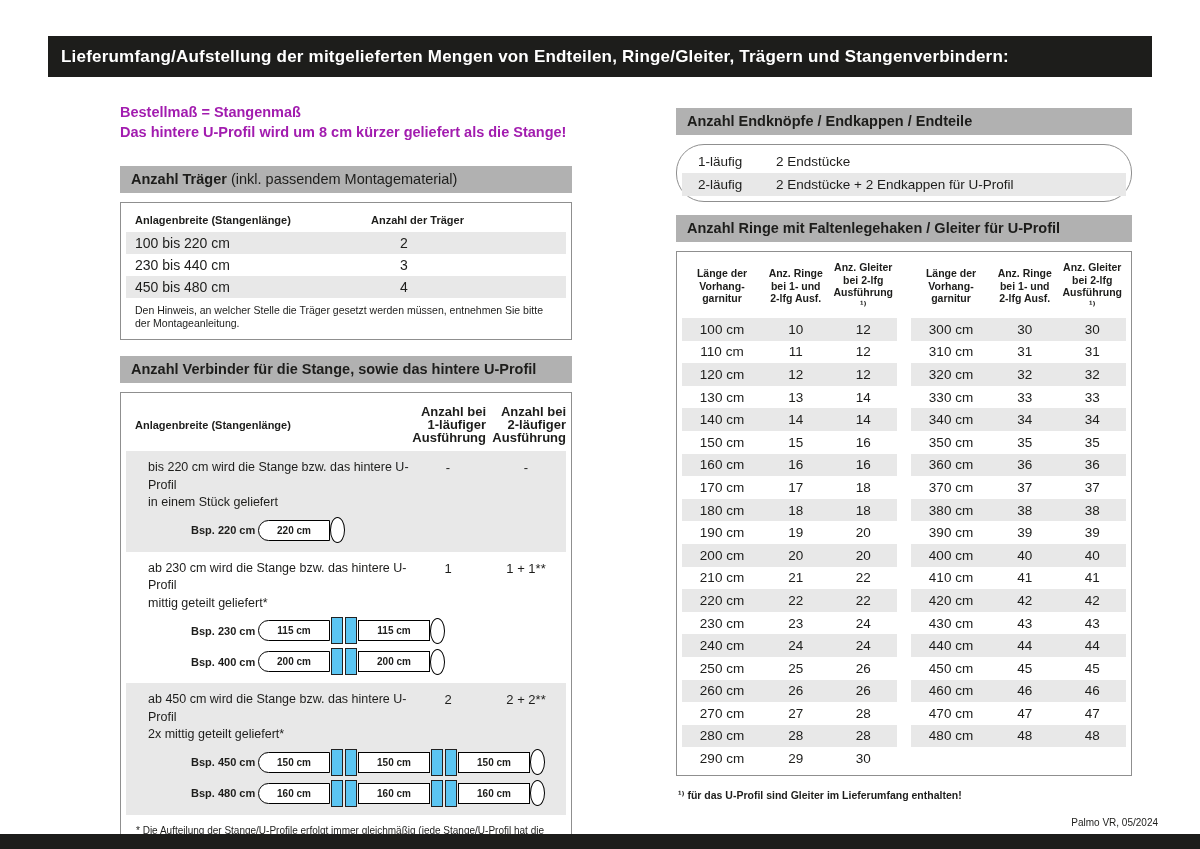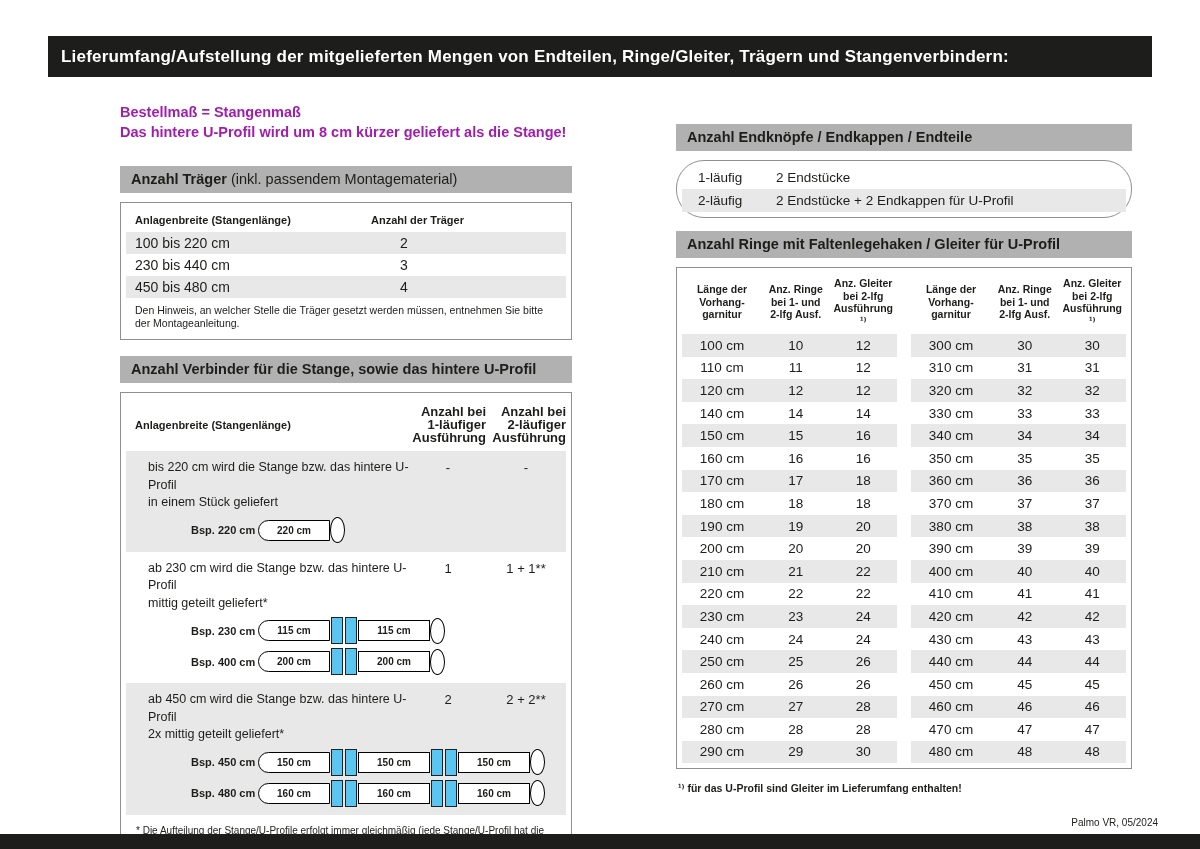--- a/index.html
+++ b/index.html
@@ -16,21 +16,21 @@
     position: absolute; left: 48px; top: 36px; width: 1104px; height: 41px;
     background: #1d1d1b; color: #fff;
     display: flex; align-items: center;
     padding-left: 13px;
     font-size: 17px; font-weight: bold;
     letter-spacing: 0.2px;
     white-space: nowrap;
   }
 
   .col-left  { position: absolute; left: 120px; top: 102px; width: 452px; }
-  .col-right { position: absolute; left: 676px; top: 124px; width: 456px; }
+  .col-right { position: absolute; left: 676px; top: 108px; width: 456px; }
 
   .red-note { color: #a21caf; font-weight: bold; font-size: 14.5px; line-height: 20px; margin-bottom: 24px; }
 
   .sec-title {
     background: #b1b1b1; height: 27px; line-height: 27px;
     padding: 0 11px; font-size: 14.5px; font-weight: bold;
     margin-bottom: 9px; white-space: nowrap;
   }
   .sec-title .light { font-weight: normal; }
 
@@ -309,20 +309,25 @@
     <td>11</td>
     <td>12</td>
   </tr>
 
   <tr>
     <td>120 cm</td>
     <td>12</td>
     <td>12</td>
   </tr>
 
+  <tr>
+    <td>130 cm</td>
+    <td>13</td>
+    <td>14</td>
+  </tr>
 
   <tr>
     <td>140 cm</td>
     <td>14</td>
     <td>14</td>
   </tr>
 
   <tr>
     <td>150 cm</td>
     <td>15</td>

